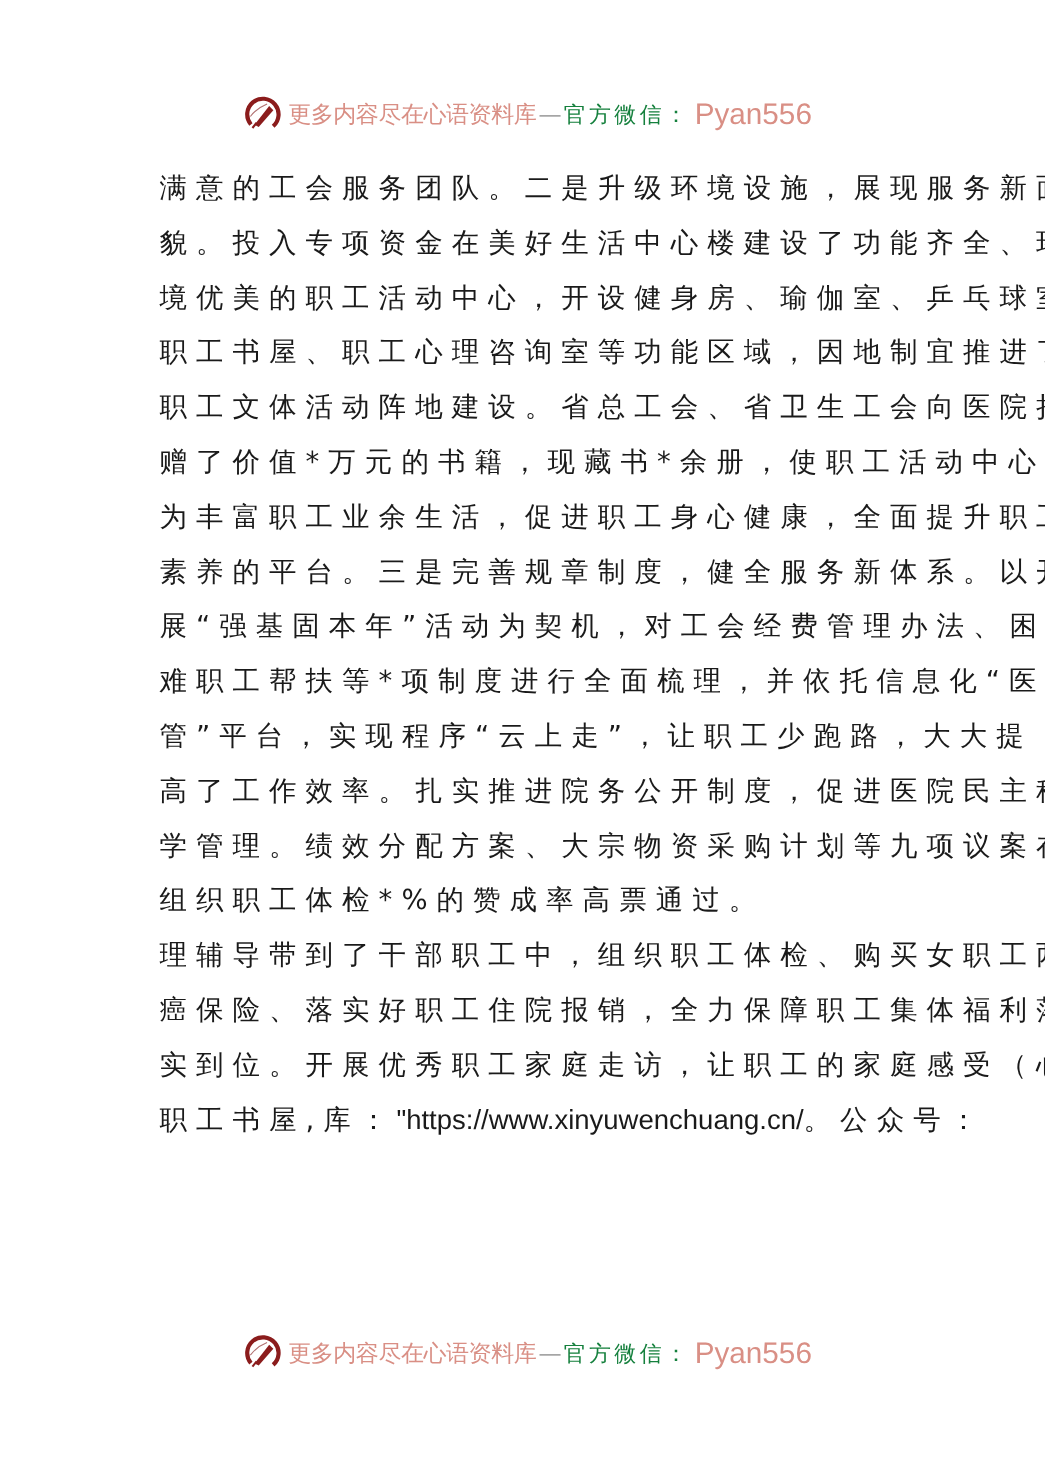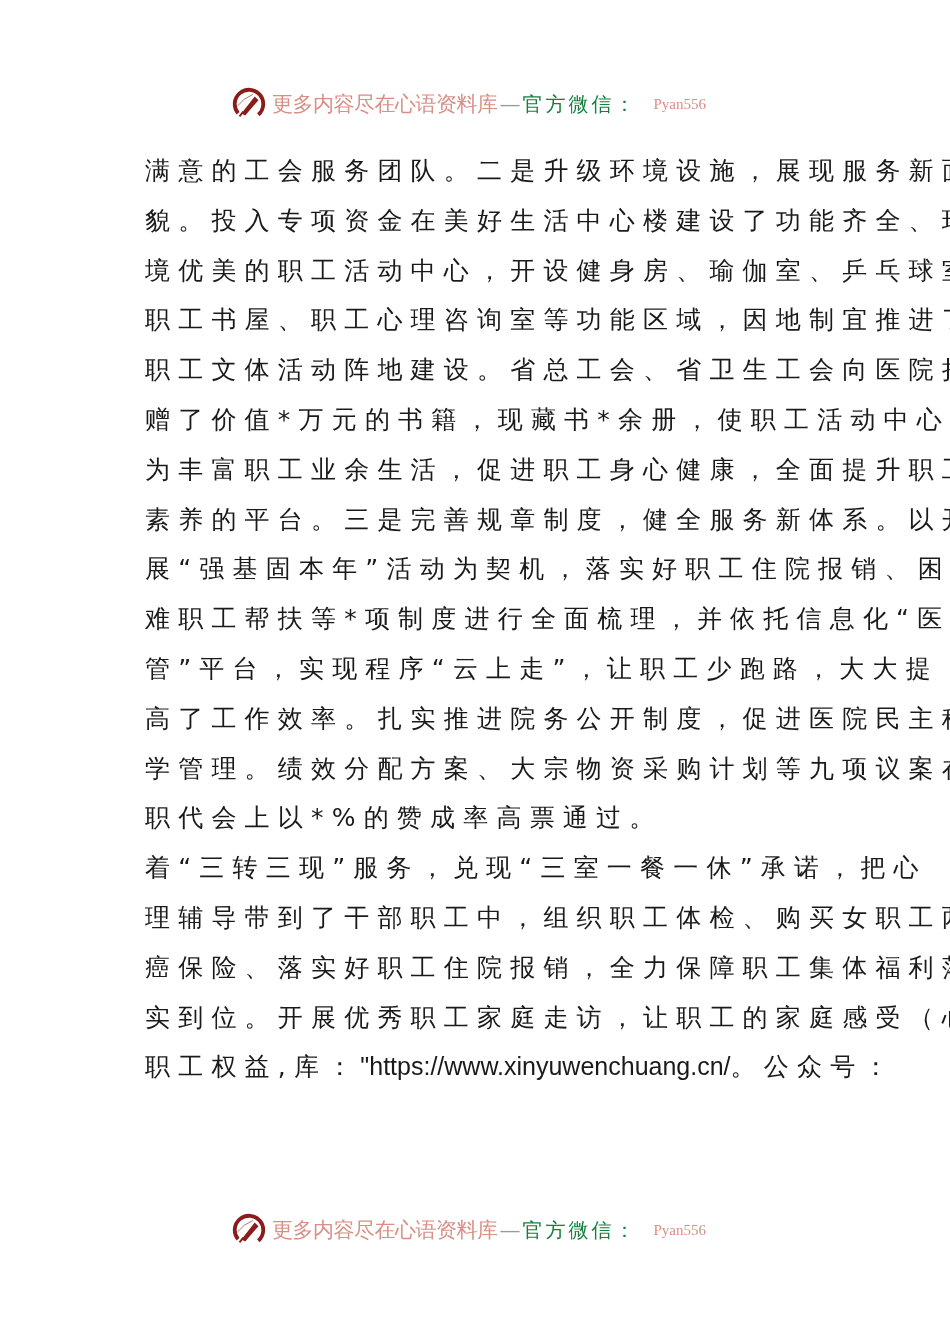--- a/index.html
+++ b/index.html
@@ -9,21 +9,21 @@
     }
     body {
       width: 950px;
       height: 1344px;
       position: relative;
       overflow: hidden;
       font-family: "DejaVu Sans", sans-serif;
     }
     .banner {
       position: absolute;
-      left: 230px;
+      left: 220px;
       width: 500px;
       height: 40px;
       display: flex;
       align-items: center;
       white-space: nowrap;
     }
     .banner.top { top: 84px; }
     .banner.bottom { top: 1210px; }
     .banner .logo {
       width: 38px;
@@ -43,24 +43,24 @@
       font-family: "DejaVu Serif", serif;
       margin: 0 2px;
     }
     .banner .wx {
       font-family: "DejaVu Serif", serif;
       font-size: 20px;
       color: #15803d;
       letter-spacing: 3px;
     }
     .banner .id {
-      font-family: Liberation Serif, serif;
-      font-size: 15px;
+      font-family: Liberation Sans, sans-serif;
+      font-size: 27px;
       color: #d98f85;
-      margin-left: 16px;
+      margin-left: 4px;
     }
     .content {
       position: absolute;
       left: 145px;
       top: 146px;
       width: 664px;
     }
     .line {
       height: 49.8px;
       line-height: 49.8px;
@@ -95,32 +95,31 @@
 
 <div class="content">
   <div class="line">满意的工会服务团队。二是升级环境设施，展现服务新面</div>
   <div class="line">貌。投入专项资金在美好生活中心楼建设了功能齐全、环</div>
   <div class="line">境优美的职工活动中心，开设健身房、瑜伽室、乒乓球室</div>
   <div class="line">职工书屋、职工心理咨询室等功能区域，因地制宜推进了</div>
   <div class="line">职工文体活动阵地建设。省总工会、省卫生工会向医院捐</div>
   <div class="line">赠了价值*万元的书籍，现藏书*余册，使职工活动中心成</div>
   <div class="line">为丰富职工业余生活，促进职工身心健康，全面提升职工</div>
   <div class="line">素养的平台。三是完善规章制度，健全服务新体系。以开</div>
-  <div class="line">展“强基固本年”活动为契机，落实好职工住院报销、困</div>
+  <div class="line">展“强基固本年”活动为契机，对工会经费管理办法、困</div>
   <div class="line">难职工帮扶等*项制度进行全面梳理，并依托信息化“医慧</div>
   <div class="line">管”平台，实现程序“云上走”，让职工少跑路，大大提</div>
   <div class="line">高了工作效率。扎实推进院务公开制度，促进医院民主科</div>
   <div class="line">学管理。绩效分配方案、大宗物资采购计划等九项议案在</div>
-  <div class="line">职代会上以*%的赞成率高票通过。</div>
-  <div class="line">着“三转三现”服务，兑现“三室一餐一休”承诺，把心</div>
+  <div class="line">组织职工体检*%的赞成率高票通过。</div>
   <div class="line">理辅导带到了干部职工中，组织职工体检、购买女职工两</div>
   <div class="line">癌保险、落实好职工住院报销，全力保障职工集体福利落</div>
   <div class="line">实到位。开展优秀职工家庭走访，让职工的家庭感受（心</div>
   <div class="line">
-    <span>职工权益,库：</span><span class="latin">"https://www.xinyuwenchuang.cn/</span><span>。公众号：</span>
+    <span>职工书屋,库：</span><span class="latin">"https://www.xinyuwenchuang.cn/</span><span>。公众号：</span>
   </div>
 </div>
 
 <div class="banner bottom">
   <svg class="logo" viewBox="0 0 40 40">
     <circle cx="20" cy="20" r="15" fill="none" stroke="#8b1c1c" stroke-width="4" stroke-dasharray="70 25" transform="rotate(140 20 20)"></circle>
     <path d="M12 30 L26 12 L30 16 L16 32 Z" fill="#8b1c1c"></path>
     <path d="M10 33 L14 28" stroke="#8b1c1c" stroke-width="2"></path>
     <path d="M8 22 Q14 14 24 10" fill="none" stroke="#b07070" stroke-width="1"></path>
   </svg>

